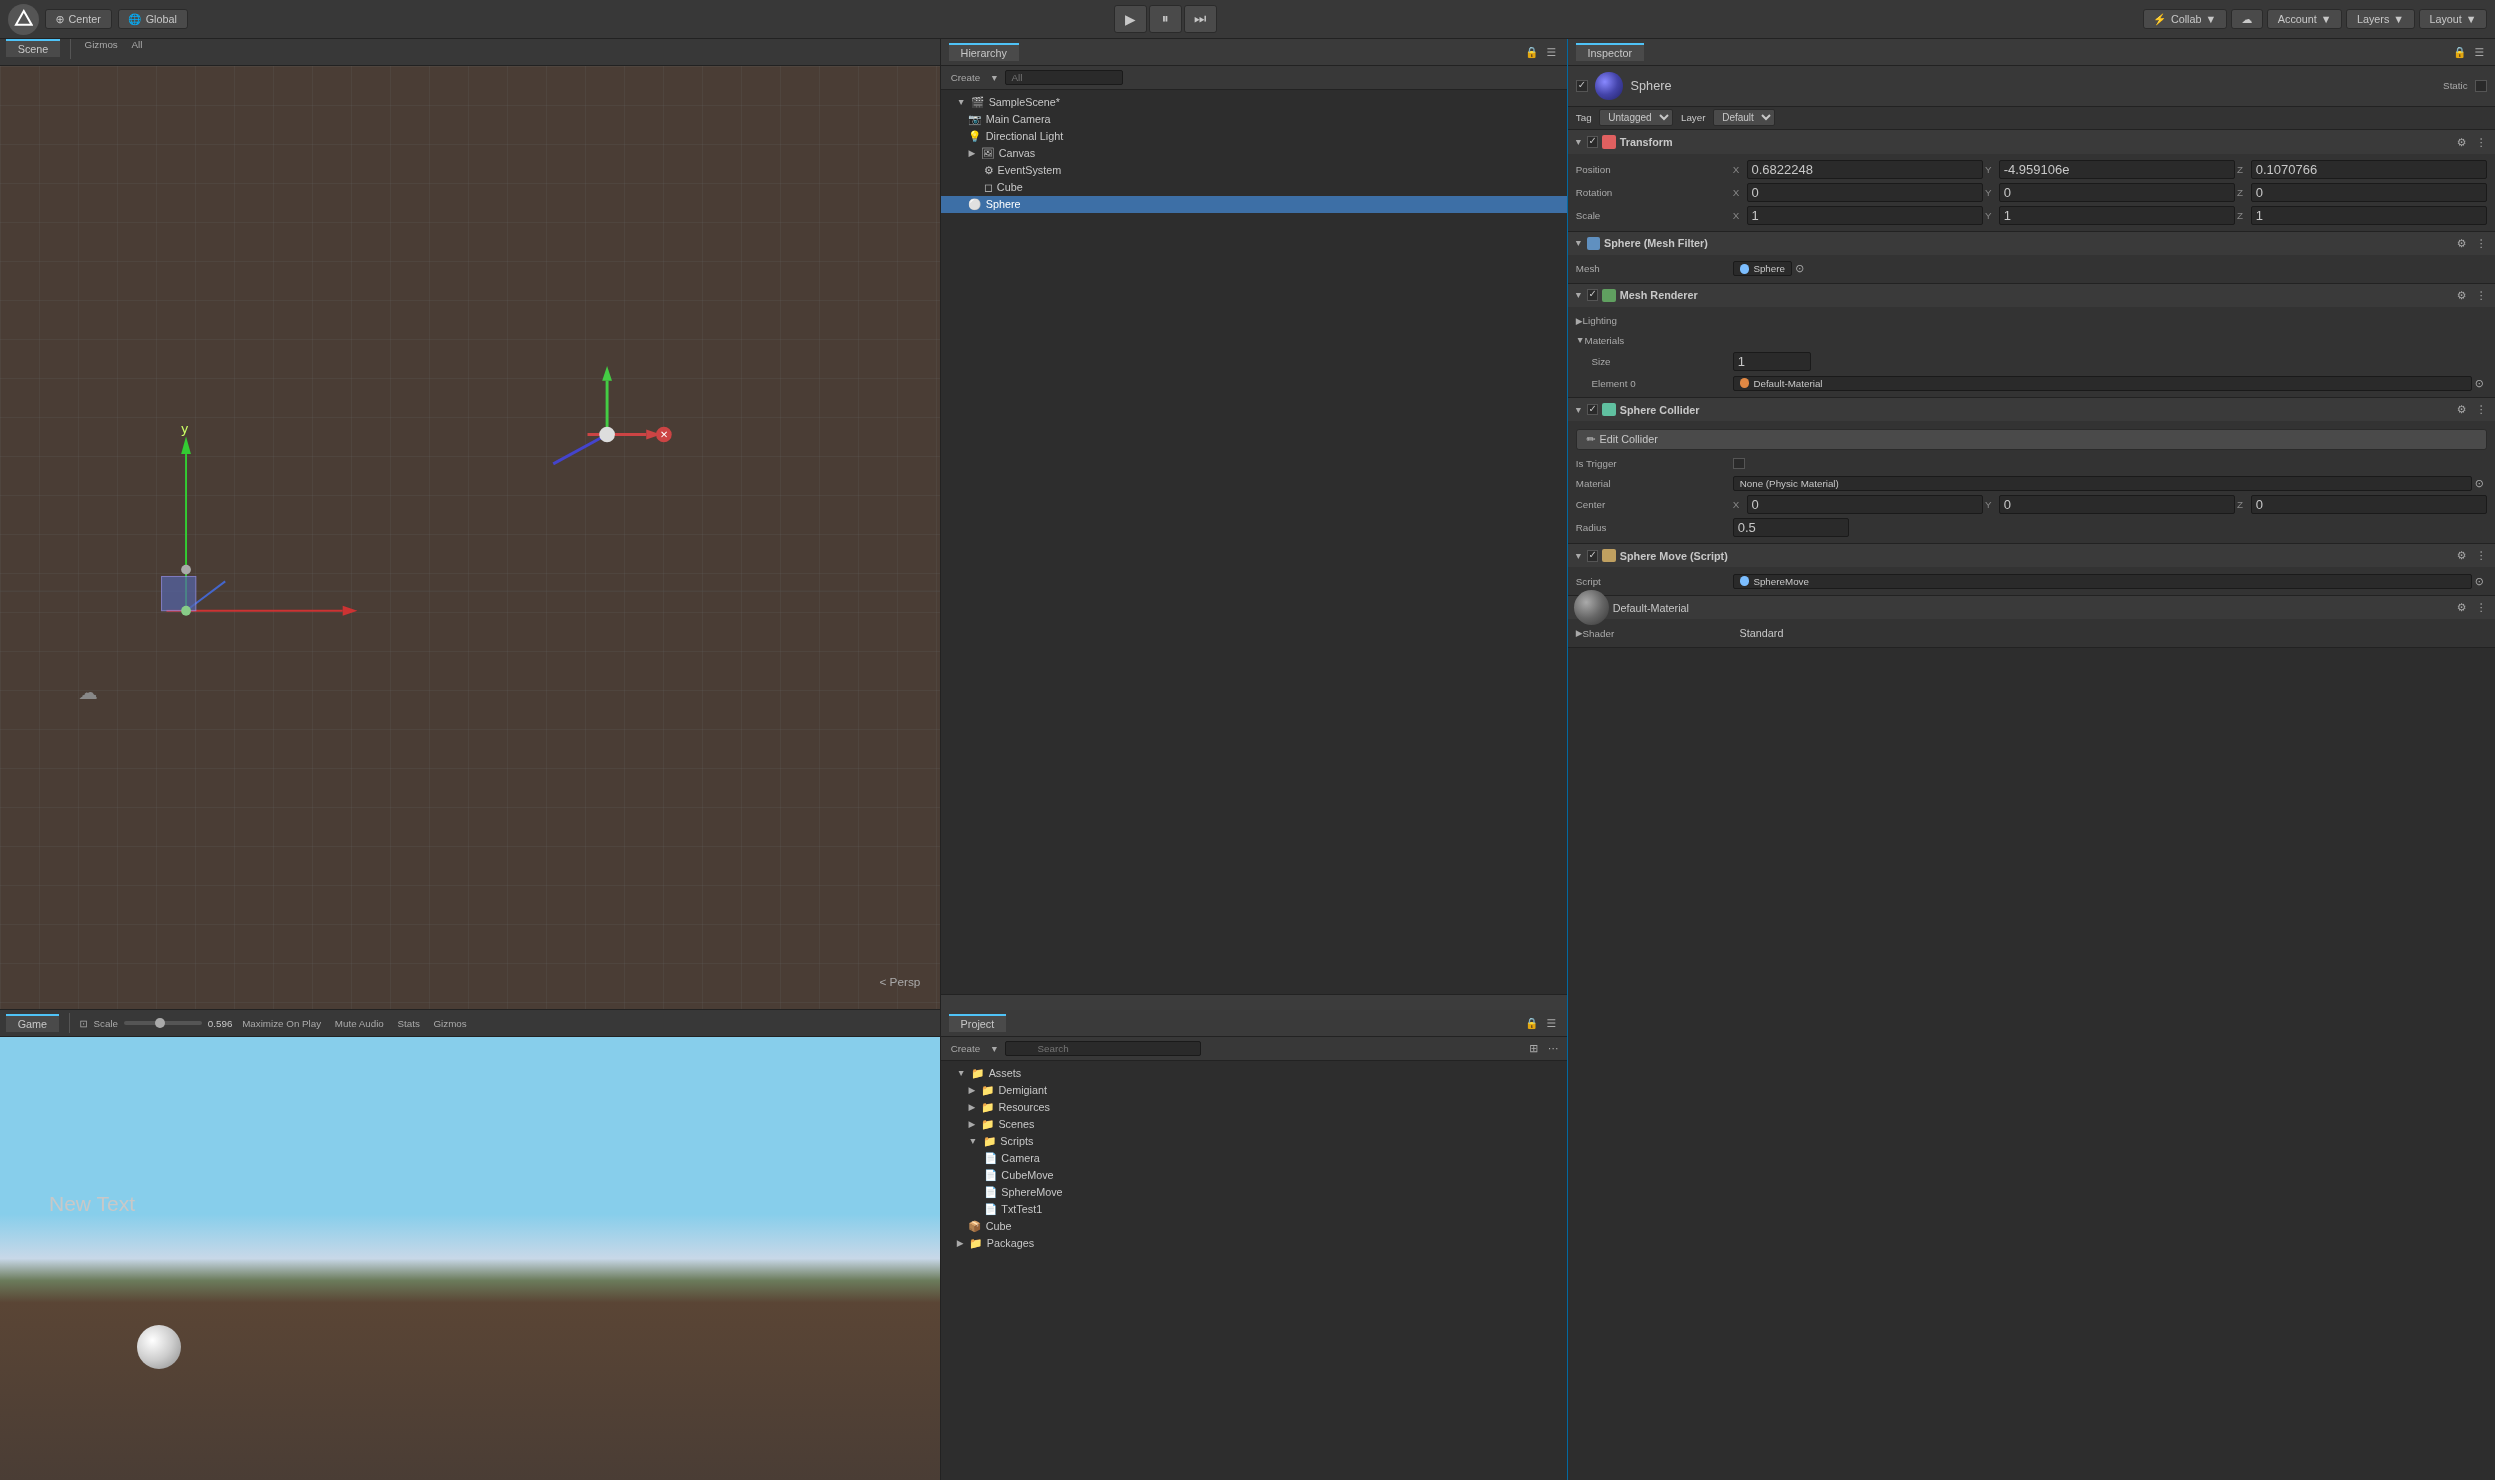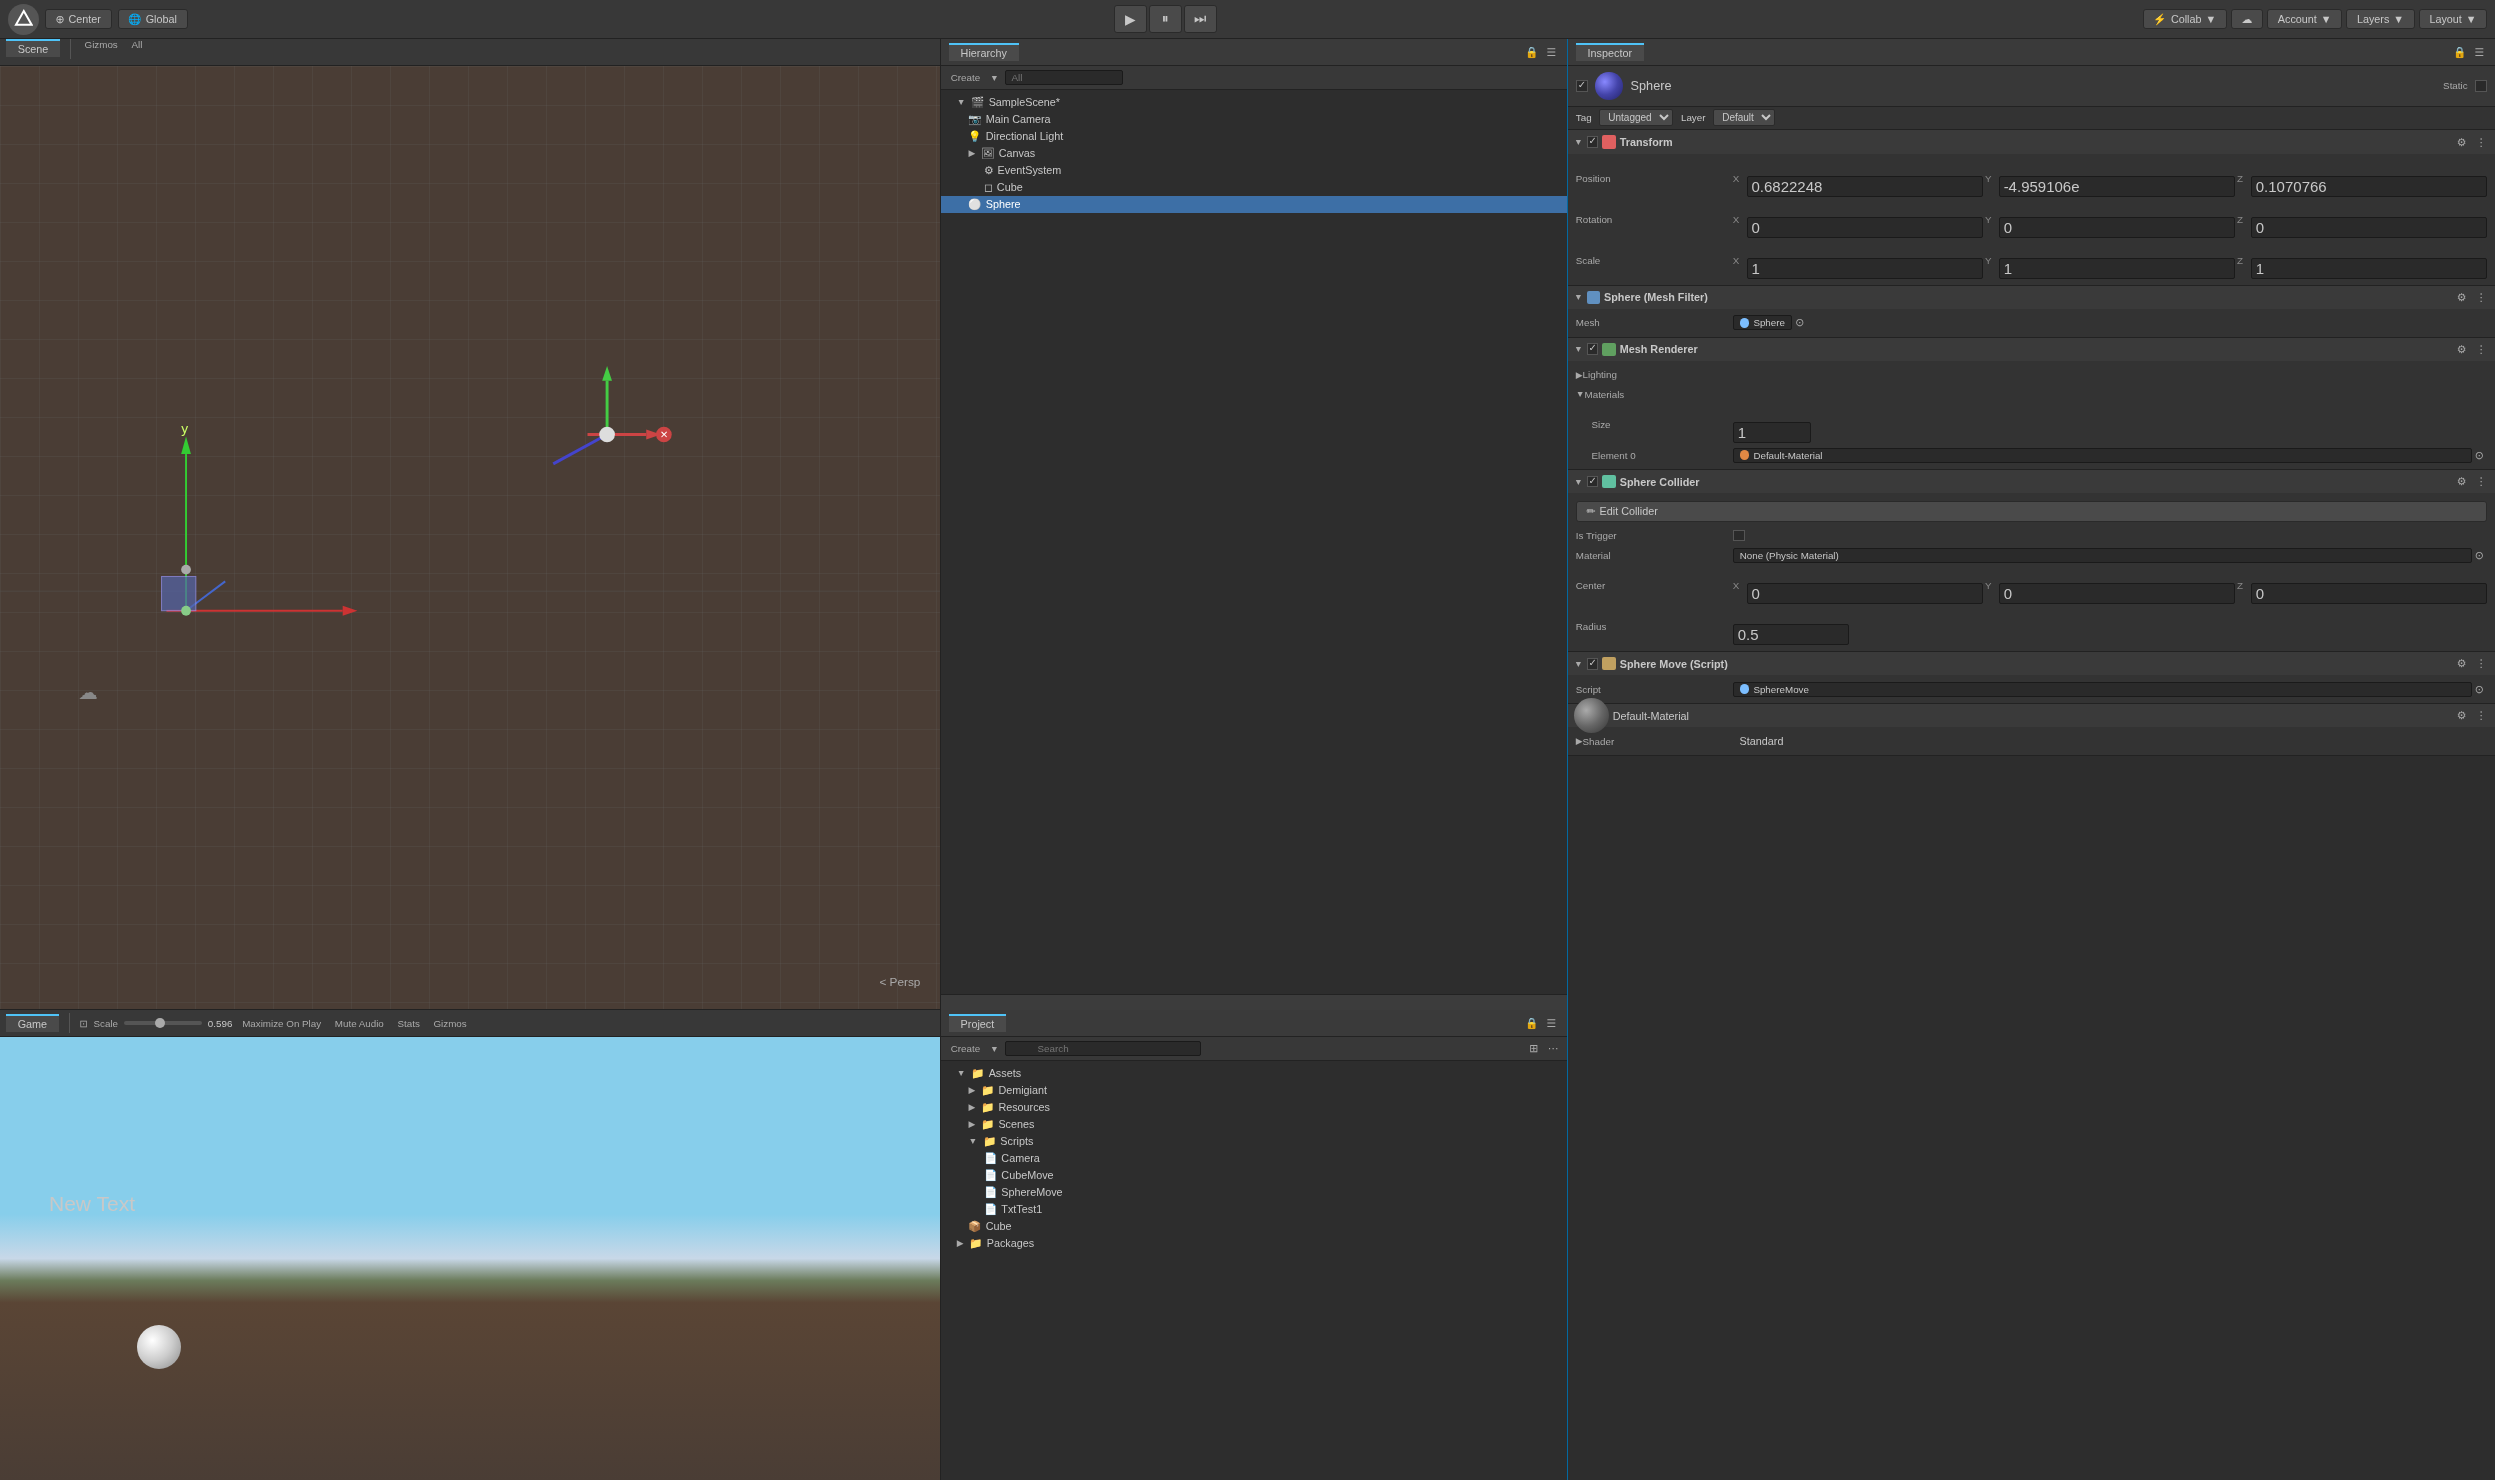--- a/index.html
+++ b/index.html
@@ -399,25 +399,24 @@
     .xyz-label {
       color: #888;
       font-size: 9.8px;
       width: 11.8px;
     }
     .xyz-field {
       background: #2a2a2a;
       border: 1px solid #1a1a1a;
       color: #c8c8c8;
       padding: 1px 3.9px;
-      font-size: 15px;
+      font-size: 13px;
       border-radius: 2px;
       flex: 1;
       min-width: 59px;
-      margin-top: 16px;
     }
     .mesh-val {
       background: #2a2a2a;
       border: 1px solid #1a1a1a;
       color: #c8c8c8;
       padding: 1px 5.9px;
       font-size: 9.8px;
       border-radius: 2px;
       display: flex;
       align-items: center;

